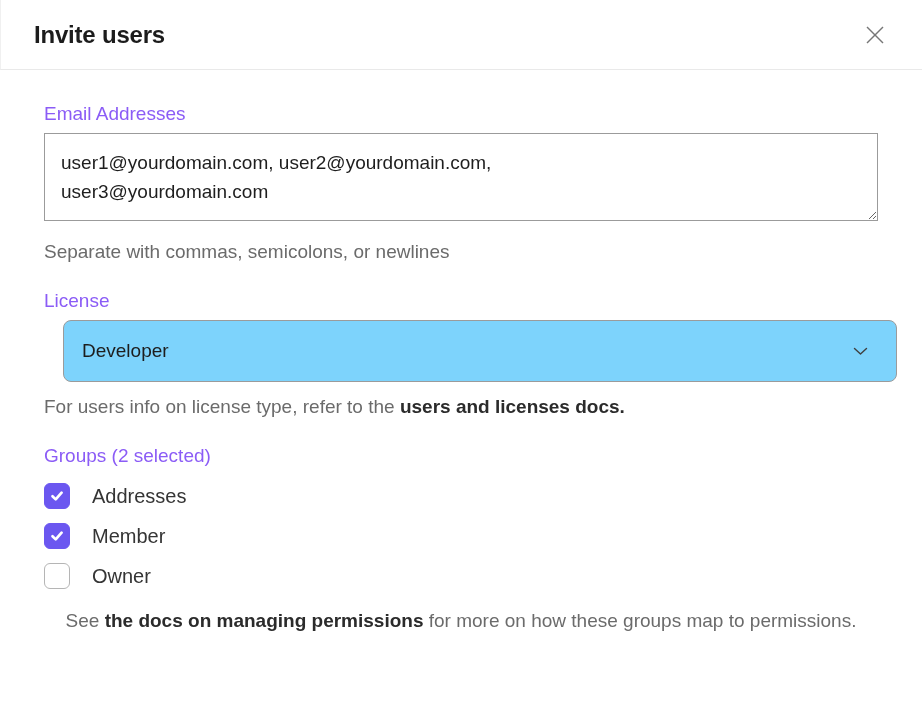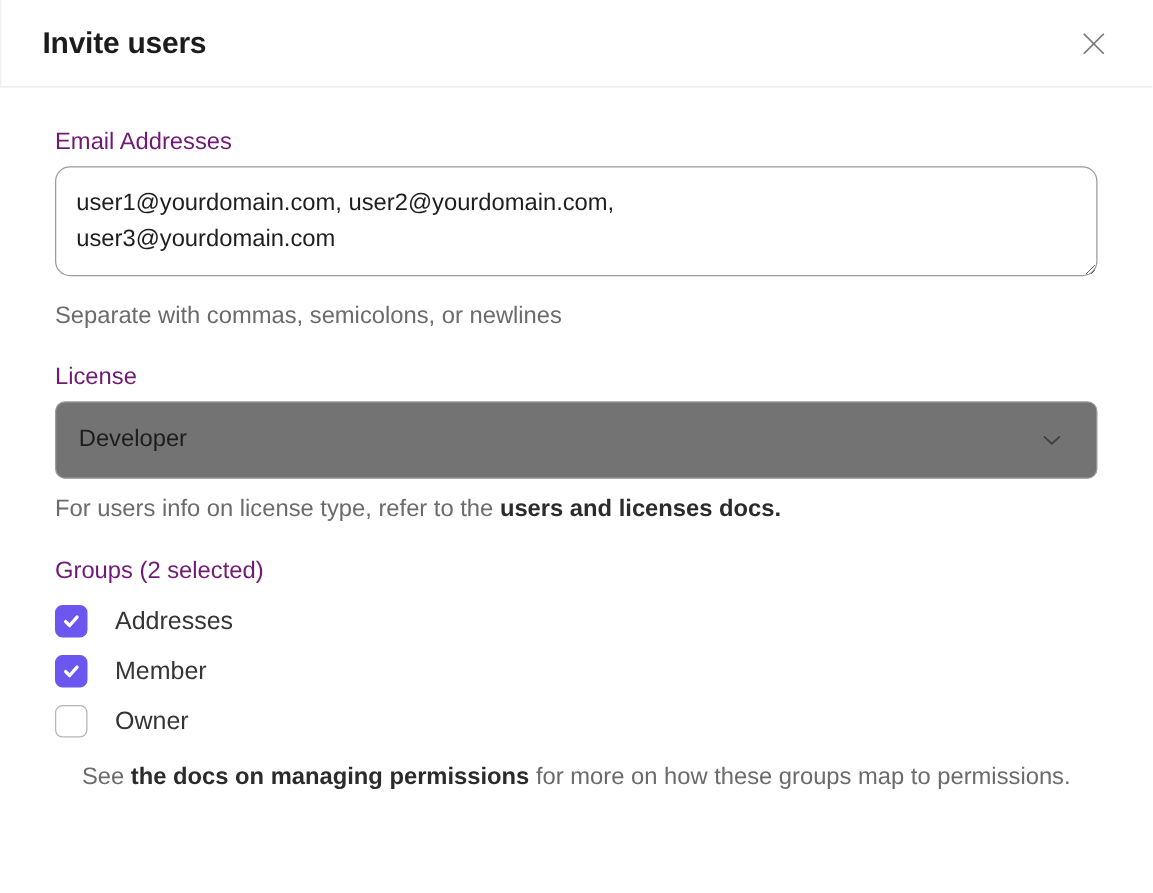--- a/index.html
+++ b/index.html
@@ -44,28 +44,28 @@
   }
   .modal-body {
     padding: 33px 44px 0 44px;
   }
   .field { margin-top: 0; }
   .field + .field { margin-top: 24px; }
   .field-label {
     display: block;
     font-size: 19px;
     line-height: 22px;
-    color: #701a75;
+    color: #8b5cf6;
     margin-bottom: 8px;
   }
   .email-textarea {
     width: 100%;
     height: 88px;
     border: 1px solid #9b9b9b;
-    border-radius: 12px;
+    border-radius: 0;
     padding: 14px 16px;
     font-family: "Liberation Sans", "DejaVu Sans", sans-serif;
     font-size: 19px;
     line-height: 29px;
     color: #1e1e1e;
     resize: both;
     outline: none;
     background: #fff;
   }
   .helper {
@@ -88,22 +88,23 @@
     height: 62px;
     border: 1px solid #9b9b9b;
     border-radius: 8px;
     display: flex;
     align-items: center;
     justify-content: space-between;
     padding: 0 28px 0 18px;
     font-size: 19px;
     color: #1d1d1d;
     cursor: pointer;
-    background: #737373;
+    background: #7dd3fc;
     margin-bottom: 4px;
+    margin-left: 19px;
   }
   .groups-label { margin-bottom: 14px; }
   .checkbox-row {
     display: flex;
     align-items: center;
     height: 30px;
     margin-bottom: 10px;
     cursor: pointer;
   }
   .checkbox {

